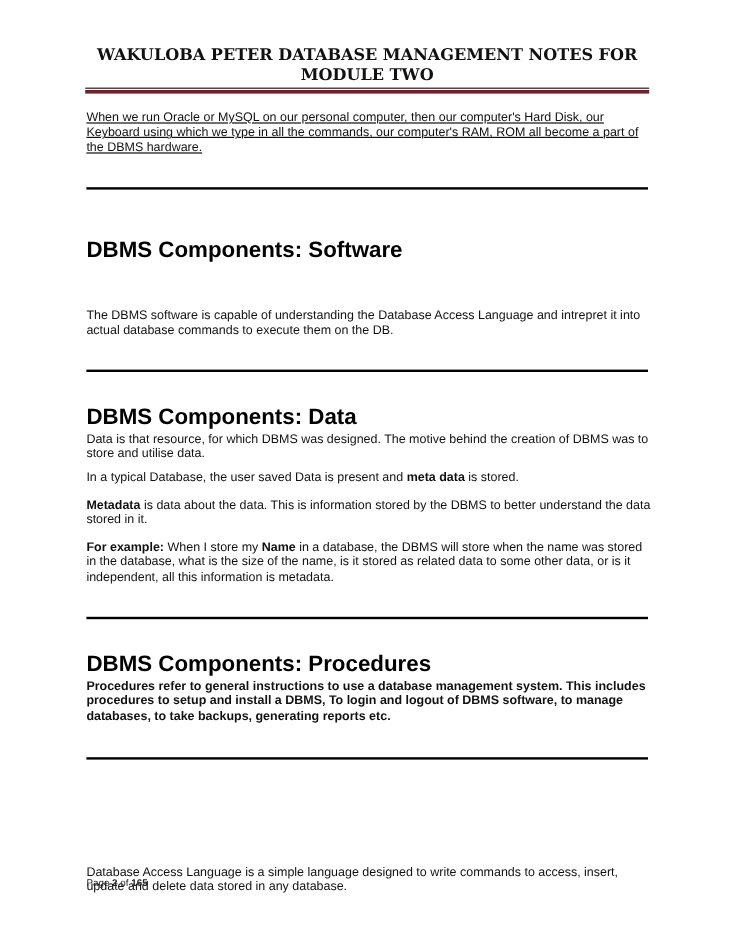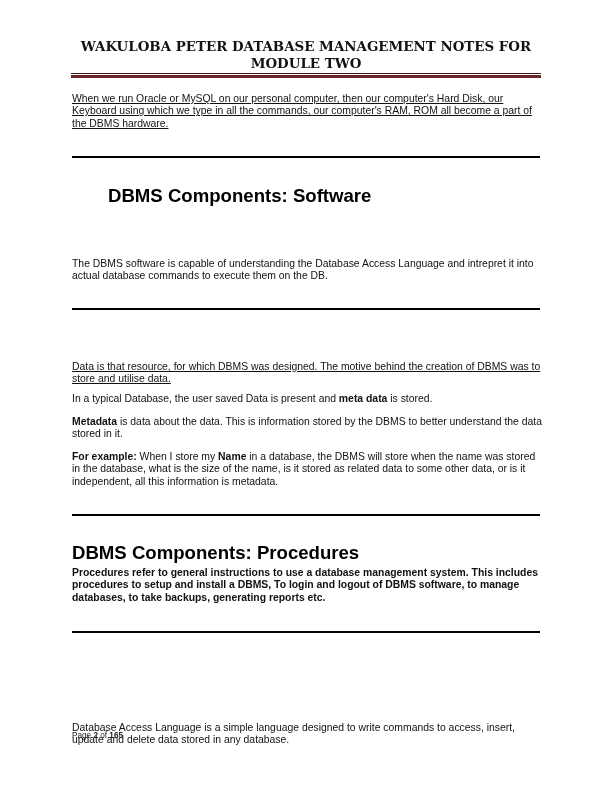--- a/index.html
+++ b/index.html
@@ -35,25 +35,26 @@
   <div class="header-title">
     <div>WAKULOBA PETER DATABASE MANAGEMENT NOTES FOR</div>
     <div>MODULE TWO</div>
   </div>
   <div class="header-rule-thin"></div>
   <div class="header-rule-thick"></div>
 
   <div class="p" style="top:93px;text-decoration:underline;">When we run Oracle or MySQL on our personal computer, then our computer's Hard Disk, our Keyboard using which we type in all the commands, our computer's RAM, ROM all become a part of the DBMS hardware.</div>
   <div class="rule" style="top:156px;"></div>
 
-  <div class="h" style="top:185px;margin-left:36px;">DBMS Components: Software</div>
+  <div class="h" style="top:197px;">DBMS Components: Software</div>
   <div class="p" style="top:258px;">The DBMS software is capable of understanding the Database Access Language and intrepret it into actual database commands to execute them on the DB.</div>
   <div class="rule" style="top:308px;"></div>
 
-  <div class="p" style="top:361px;text-decoration:underline;">Data is that resource, for which DBMS was designed. The motive behind the creation of DBMS was to store and utilise data.</div>
+  <div class="h" style="top:336px;">DBMS Components: Data</div>
+  <div class="p" style="top:361px;">Data is that resource, for which DBMS was designed. The motive behind the creation of DBMS was to store and utilise data.</div>
   <div class="p" style="top:393px;"><span>In a typical Database, the user saved Data is present and </span><b>meta data</b><span> is stored.</span></div>
   <div class="p" style="top:416px;"><b>Metadata</b><span> is data about the data. This is information stored by the DBMS to better understand the data stored in it.</span></div>
   <div class="p" style="top:451px;"><b>For example:</b><span> When I store my </span><b>Name</b><span> in a database, the DBMS will store when the name was stored in the database, what is the size of the name, is it stored as related data to some other data, or is it independent, all this information is metadata.</span></div>
   <div class="rule" style="top:514px;"></div>
 
   <div class="h" style="top:542px;">DBMS Components: Procedures</div>
   <div class="p" style="top:567px;font-weight:bold;">Procedures refer to general instructions to use a database management system. This includes procedures to setup and install a DBMS, To login and logout of DBMS software, to manage databases, to take backups, generating reports etc.</div>
   <div class="rule" style="top:631px;"></div>
 
   <div class="p" style="top:684px;margin-top:38px;">Database Access Language is a simple language designed to write commands to access, insert, update and delete data stored in any database.</div>

